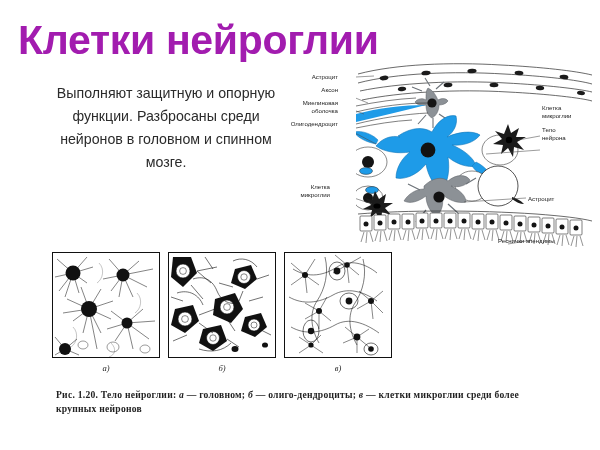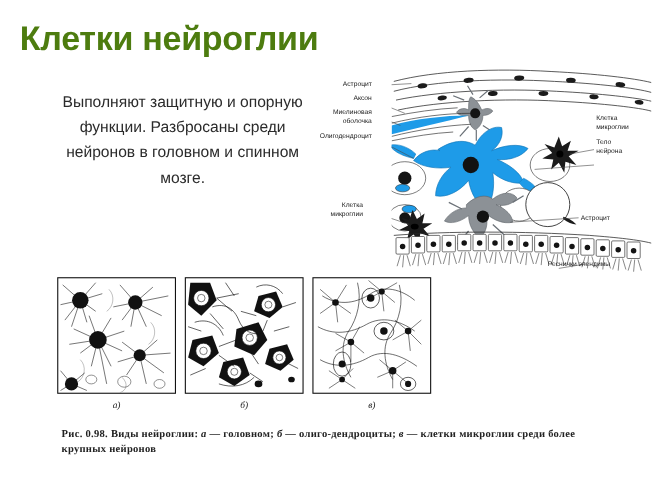--- a/index.html
+++ b/index.html
@@ -13,23 +13,23 @@
     font-family: "Liberation Sans", sans-serif;
     overflow: hidden;
     position: relative;
   }
 
   
   .slide-title {
     position: absolute;
     left: 18px;
     top: 18px;
-    font-size: 31px;
+    font-size: 41px;
     font-weight: bold;
-    color: #4d7c0f;
+    color: #a21caf;
     letter-spacing: -0.3px;
     white-space: nowrap;
     line-height: 1.1;
   }
 
   
   .body-text {
     position: absolute;
     left: 50px;
     top: 82px;
@@ -458,22 +458,22 @@
   </div>
 </div>
 
 <div class="panel-captions">
   <div class="panel-caption">а)</div>
   <div class="panel-caption">б)</div>
   <div class="panel-caption">в)</div>
 </div>
 
 <div class="fig-caption">
-  <span>Рис. 0.98.</span>
-  <span>Виды нейроглии:</span>
+  <span>Рис. 1.20.</span>
+  <span>Тело нейроглии:</span>
   <span class="it">а</span>
   <span>—</span>
   <span>головном;</span>
   <span class="it">б</span>
   <span>—</span>
   <span>олиго-</span><span>дендроциты;</span>
   <span class="it">в</span>
   <span>—</span>
   <span>клетки микроглии среди более крупных</span>
   <span>нейронов</span>

